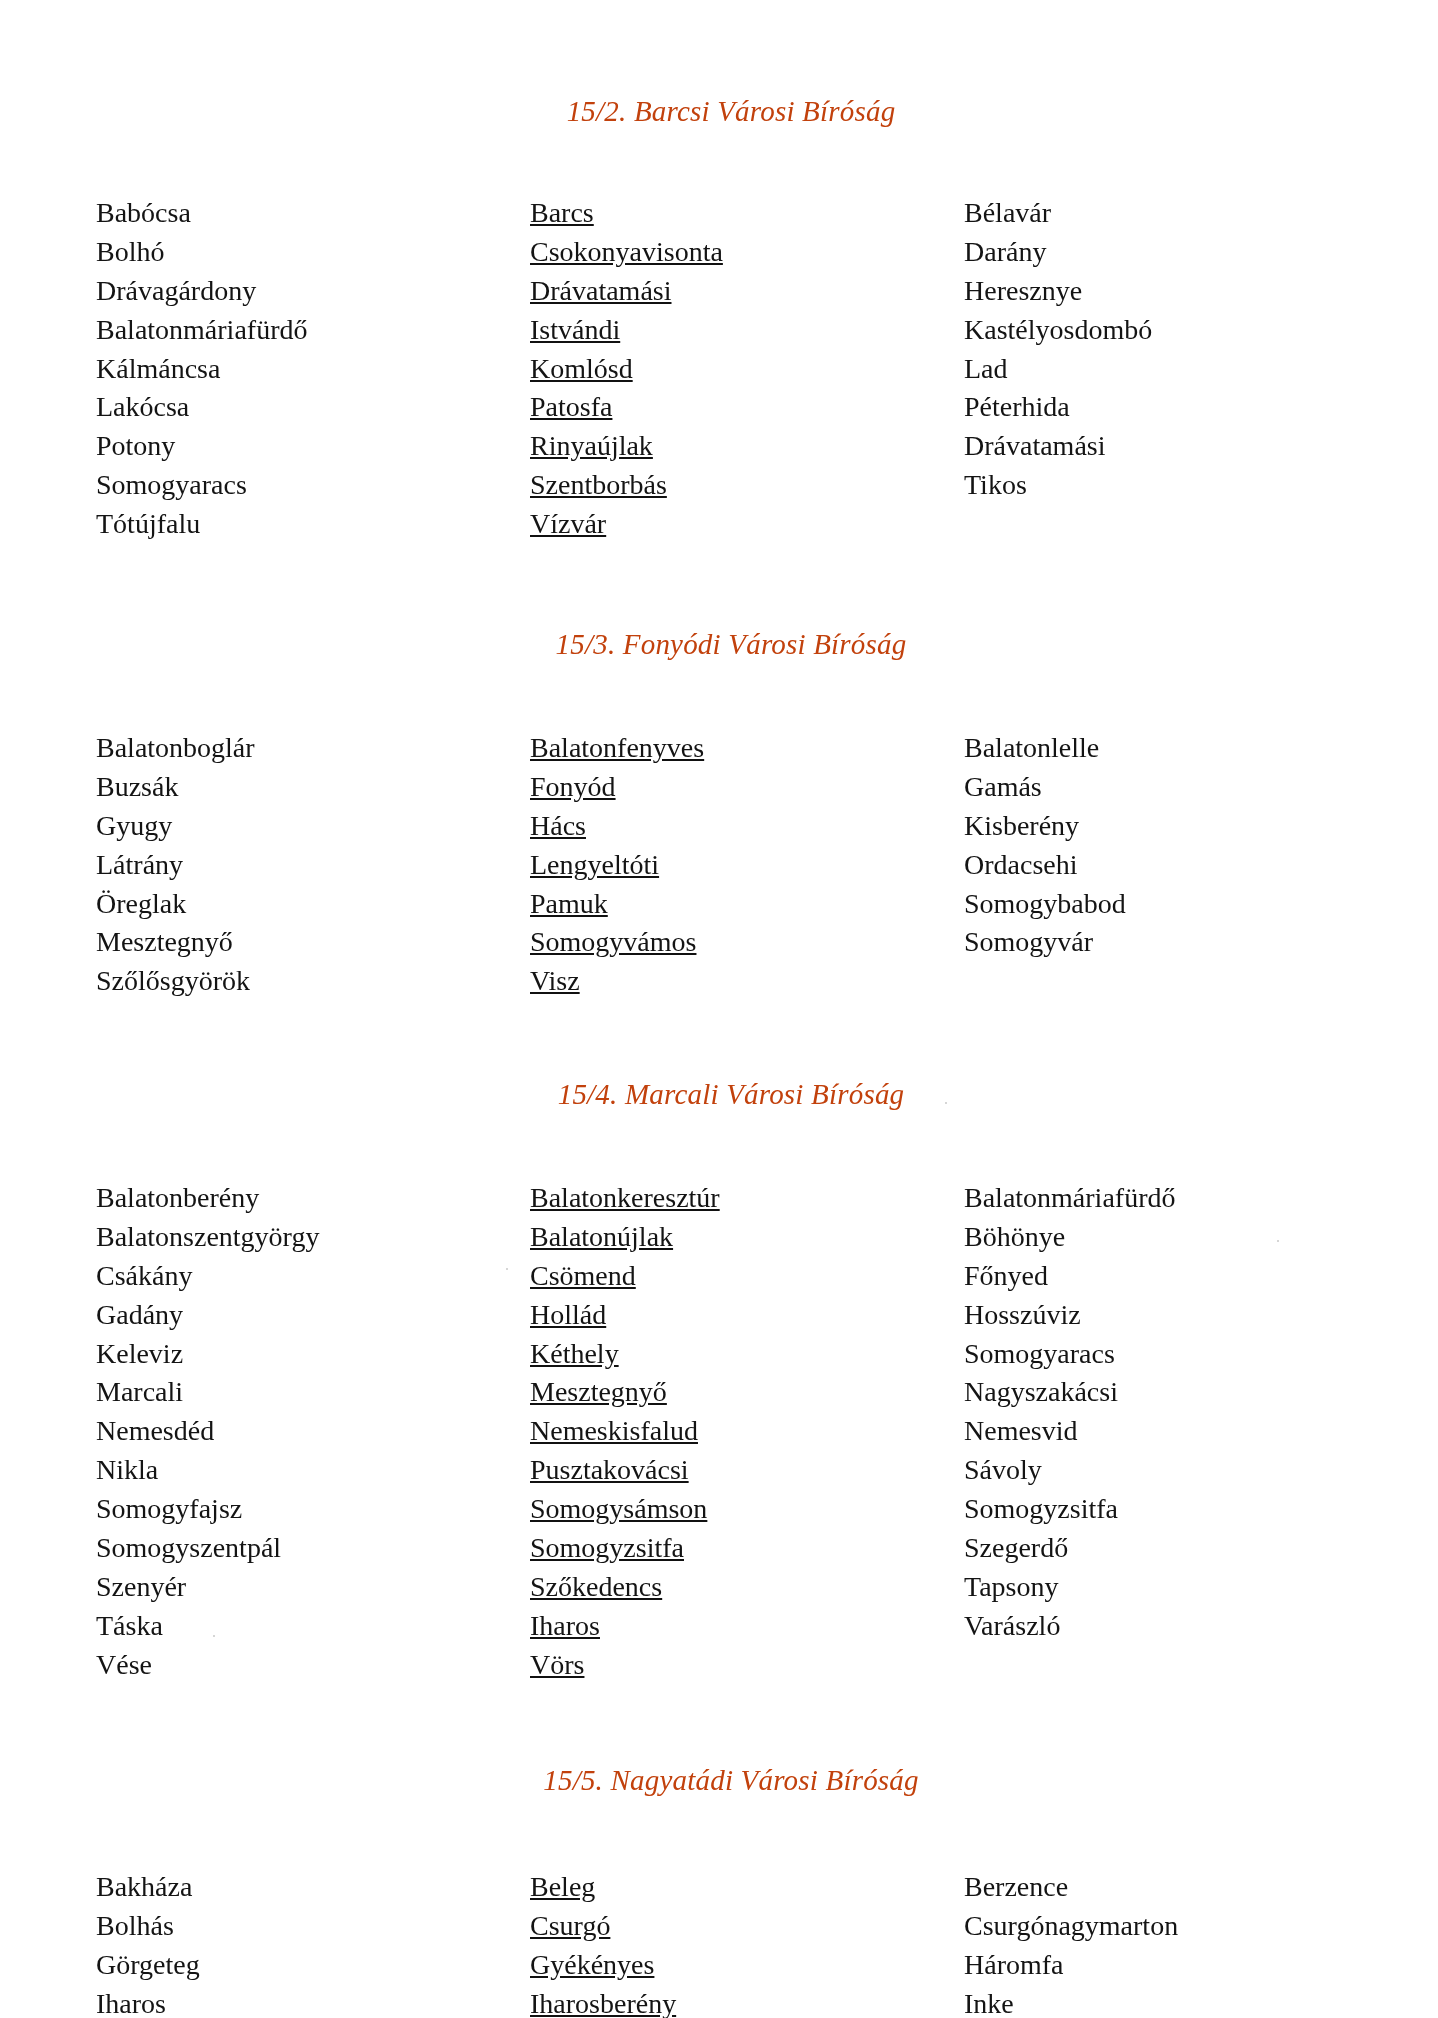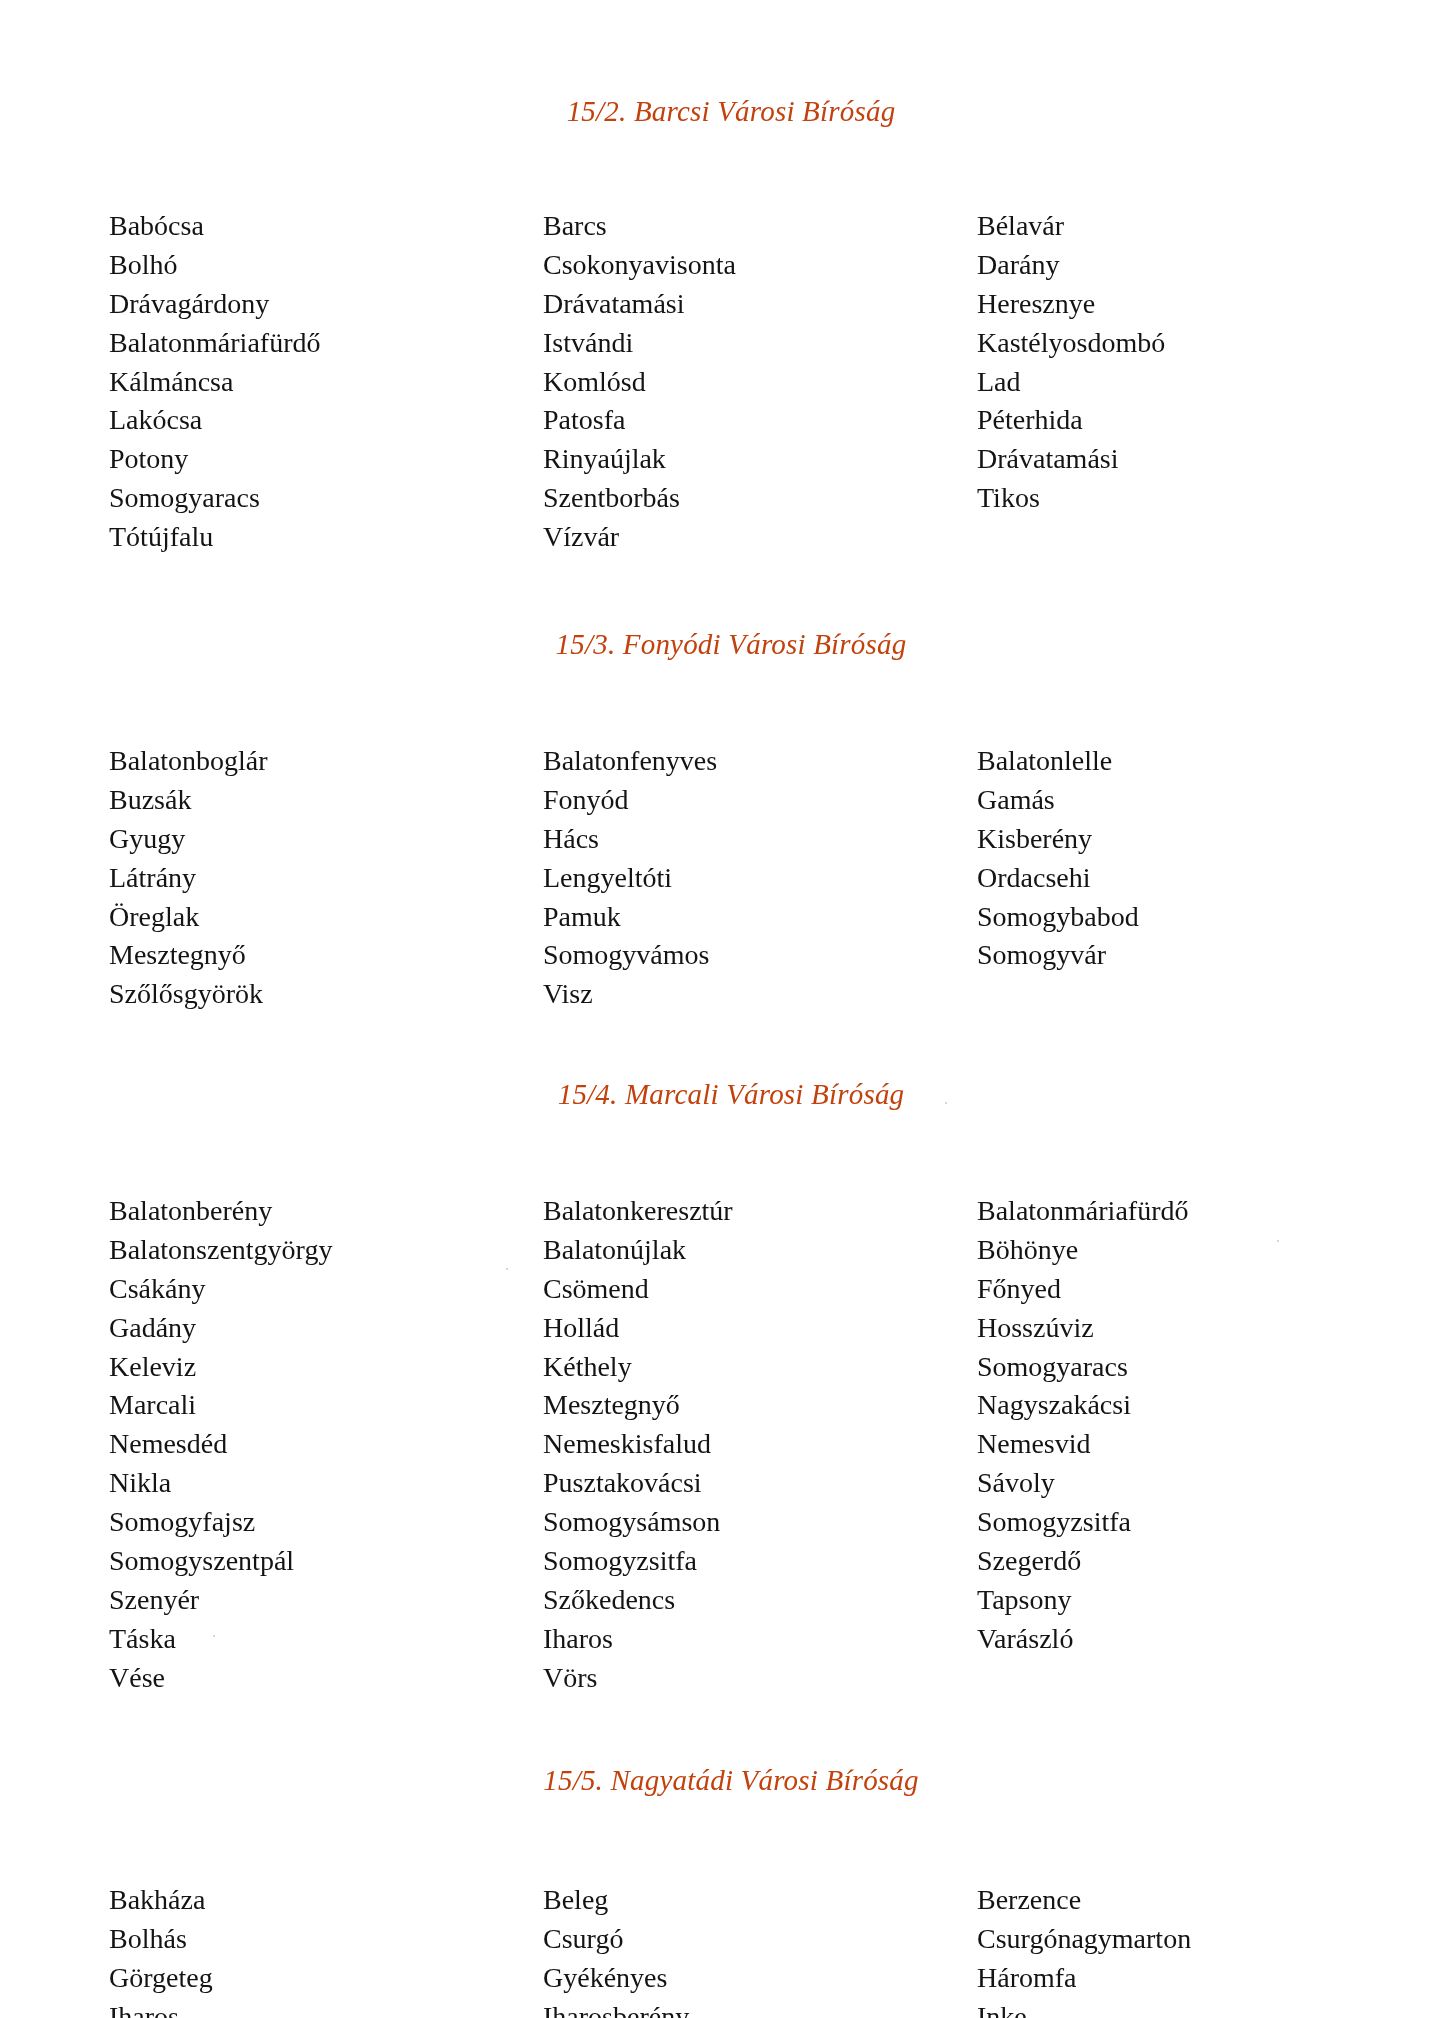--- a/index.html
+++ b/index.html
@@ -42,33 +42,33 @@
       font-weight: normal;
     }
     .columns {
       position: absolute;
       left: 0;
       width: 1438px;
     }
     .col {
       position: absolute;
       top: 0;
-      margin: 17px;
+      margin: 4px;
       padding: 0;
       list-style: none;
     }
     .col li {
       font-size: 28px;
       height: 38.9px;
       line-height: 38.9px;
       white-space: nowrap;
       color: #141414;
     }
     .col-1 { left: 92px; }
-    .col-2 { left: 526px; }
+    .col-2 { left: 526px; text-decoration: underline; }
     .col-3 { left: 960px; }
 
     
     #sec-barcs    { top: 82px; }
     #sec-fonyod   { top: 615px; }
     #sec-marcali  { top: 1065px; }
     #sec-nagyatad { top: 1751px; }
 
     
     #sec-barcs .columns    { top: 108px; }

